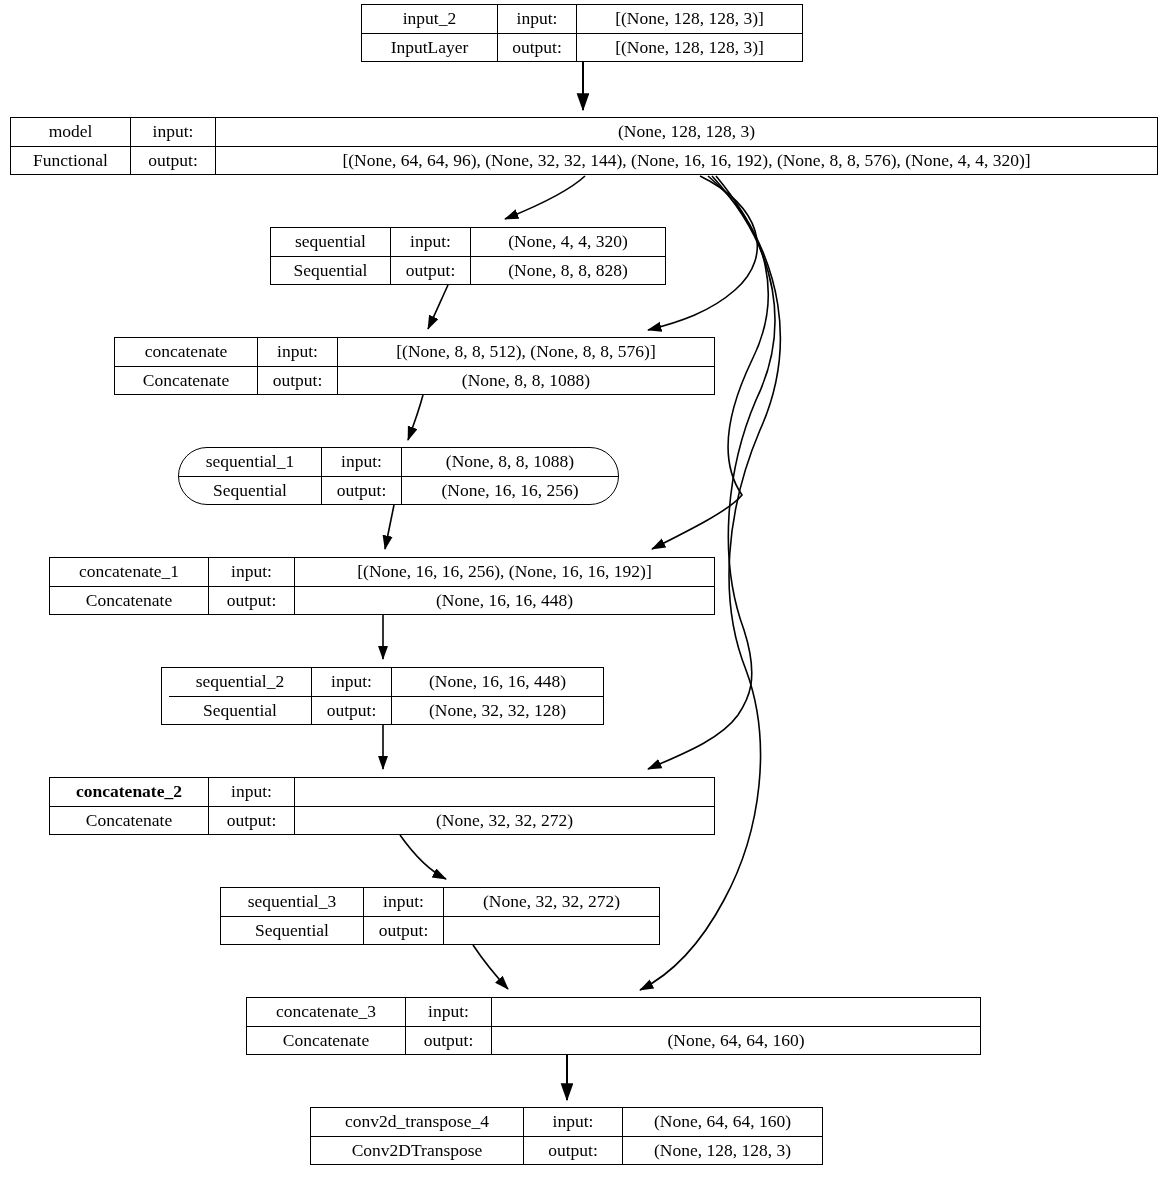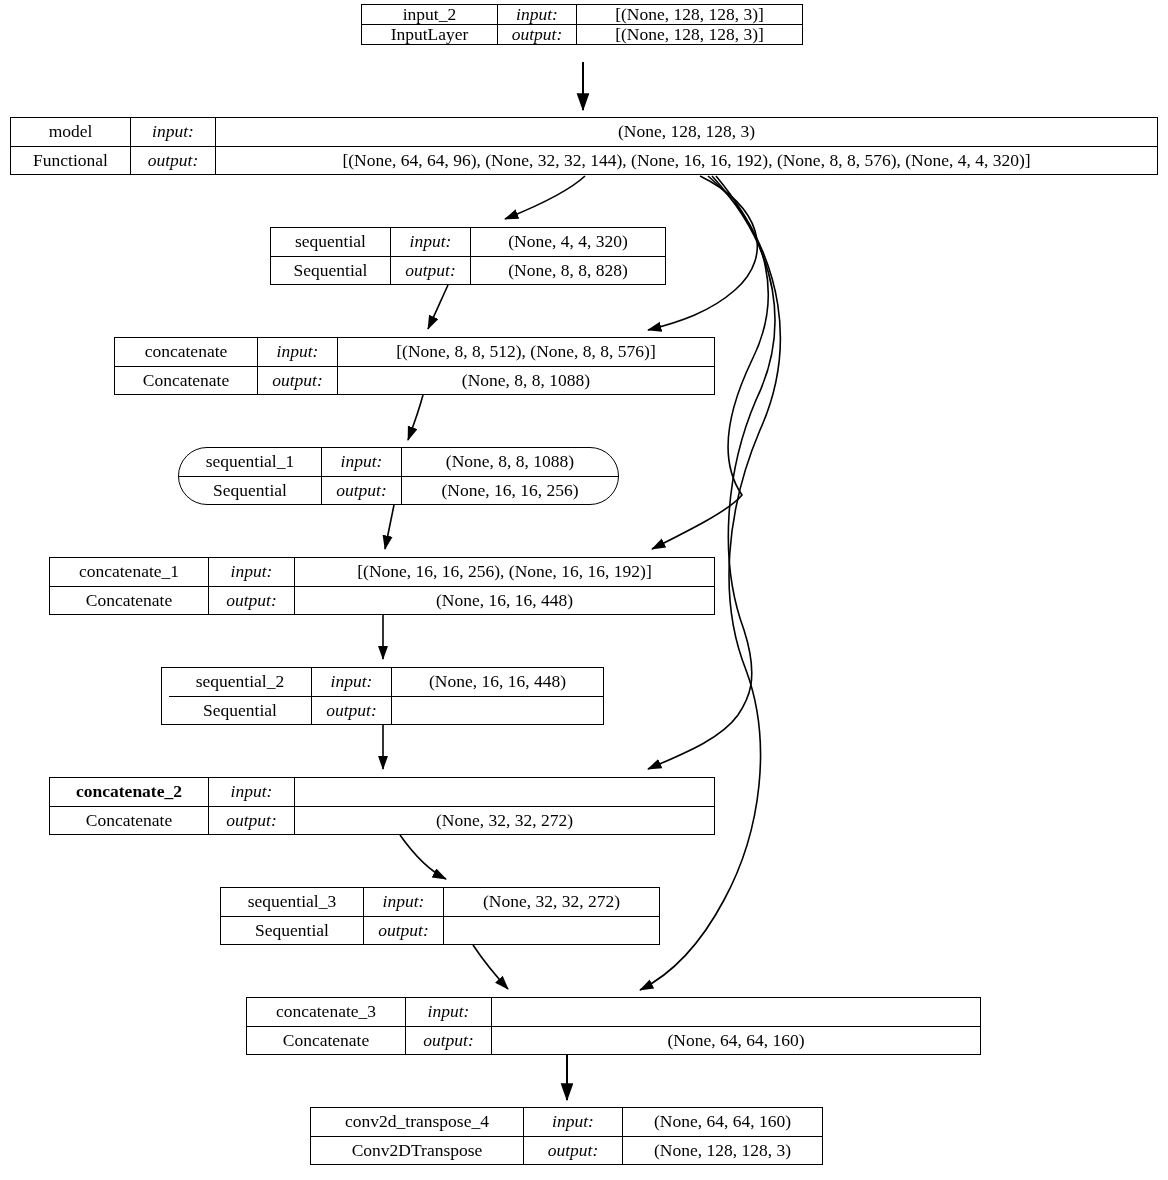--- a/index.html
+++ b/index.html
@@ -53,21 +53,20 @@
     color: #000000;
     white-space: nowrap;
     overflow: hidden;
     padding: 0 6px;
   }
   .cell.c-name {
     border-right: 1px solid #000000;
   }
   .cell.c-label {
     border-right: 1px solid #000000;
-    font-style: italic;
   }
   .cell.c-value {
     flex: 1 1 auto;
   }
 </style>
 </head>
 <body>
 
 <div id="canvas">
 
@@ -100,21 +99,21 @@
 
     <path d="M400,835 C 412,852 428,870 446,879" stroke="#000000" stroke-width="1.6" fill="none" marker-end="url(#arrowhead)"></path>
 
     <path d="M716,176 C 786,260 796,350 760,430 C 726,510 718,600 746,670 C 772,740 762,830 724,900 C 700,945 670,975 640,990" stroke="#000000" stroke-width="1.6" fill="none" marker-end="url(#arrowhead)"></path>
 
     <path d="M473,945 C 483,960 495,975 508,989" stroke="#000000" stroke-width="1.6" fill="none" marker-end="url(#arrowhead)"></path>
 
     <path d="M567,1055 L567,1100" stroke="#000000" stroke-width="2" fill="none" marker-end="url(#arrowhead)"></path>
   </svg>
 
-  <div class="node" style="left:361px; top:4px; width:442px; height:41px;">
+  <div class="node" style="left:361px; top:4px; width:442px; height:58px;">
     <div class="node-row top">
       <div class="cell c-name" style="width:136px;">input_2</div>
       <div class="cell c-label" style="width:79px;">input:</div>
       <div class="cell c-value">[(None, 128, 128, 3)]</div>
     </div>
     <div class="node-row">
       <div class="cell c-name" style="width:136px;">InputLayer</div>
       <div class="cell c-label" style="width:79px;">output:</div>
       <div class="cell c-value">[(None, 128, 128, 3)]</div>
     </div>
@@ -187,20 +186,21 @@
 
   <div class="node" style="left:161px; top:667px; width:443px; height:58px;padding-left:7px;">
     <div class="node-row top">
       <div class="cell c-name" style="width:143px;">sequential_2</div>
       <div class="cell c-label" style="width:80px;">input:</div>
       <div class="cell c-value">(None, 16, 16, 448)</div>
     </div>
     <div class="node-row">
       <div class="cell c-name" style="width:143px;">Sequential</div>
       <div class="cell c-label" style="width:80px;">output:</div>
+      <div class="cell c-value">(None, 32, 32, 128)</div>
     </div>
   </div>
 
   <div class="node" style="left:49px; top:777px; width:666px; height:58px;">
     <div class="node-row top">
       <div class="cell c-name" style="width:159px;font-weight:bold;">concatenate_2</div>
       <div class="cell c-label" style="width:86px;">input:</div>
     </div>
     <div class="node-row">
       <div class="cell c-name" style="width:159px;">Concatenate</div>

